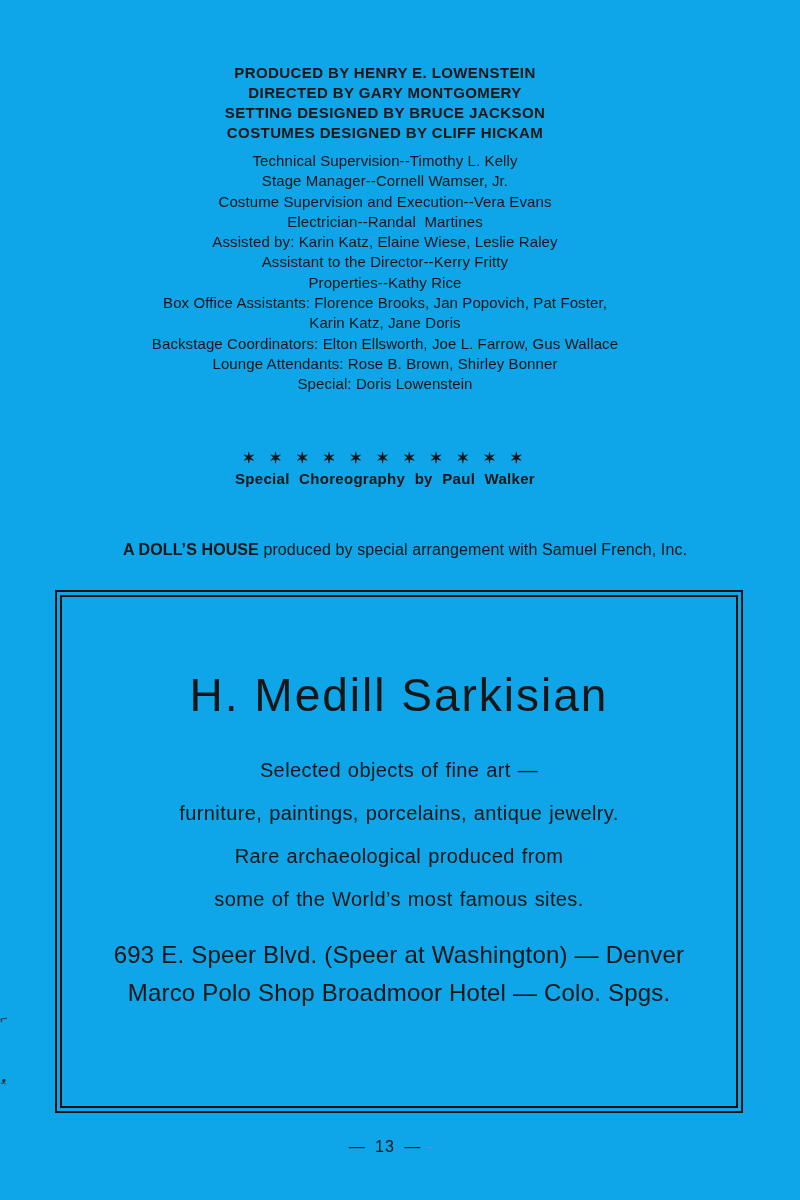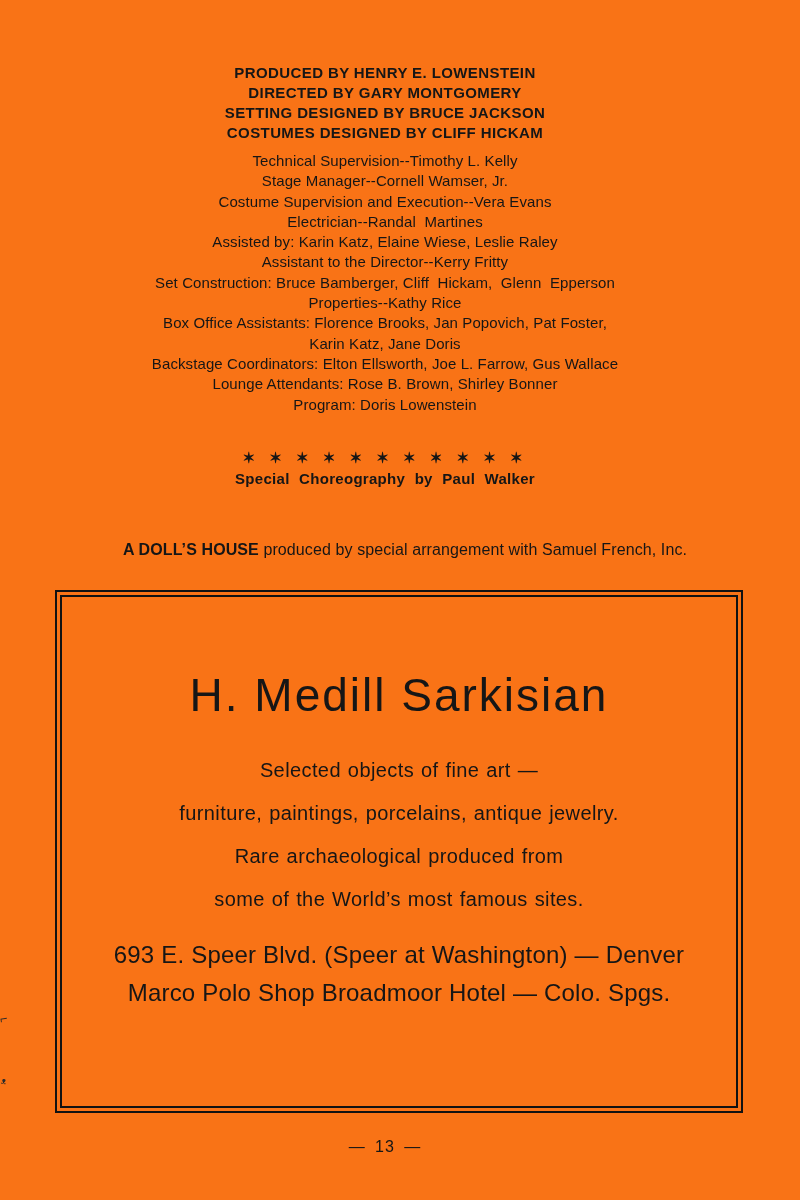--- a/index.html
+++ b/index.html
@@ -4,21 +4,21 @@
 <style>
   html, body {
     margin: 0;
     padding: 0;
     background: #ffffff;
   }
   .page {
     position: relative;
     width: 800px;
     height: 1200px;
-    background: #f97316;
+    background: #0ea5e9;
     color: #161616;
     font-family: "Liberation Sans", sans-serif;
     overflow: hidden;
   }
   .center-col {
     position: absolute;
     left: 0;
     width: 770px; 
     text-align: center;
   }
@@ -129,27 +129,26 @@
     <div class="line">COSTUMES DESIGNED BY CLIFF HICKAM</div>
   </div>
 
   <div class="center-col staff-credits">
     <div class="line">Technical Supervision--Timothy L. Kelly</div>
     <div class="line">Stage Manager--Cornell Wamser, Jr.</div>
     <div class="line">Costume Supervision and Execution--Vera Evans</div>
     <div class="line">Electrician--Randal  Martines</div>
     <div class="line">Assisted by: Karin Katz, Elaine Wiese, Leslie Raley</div>
     <div class="line">Assistant to the Director--Kerry Fritty</div>
-    <div class="line">Set Construction: Bruce Bamberger, Cliff  Hickam,  Glenn  Epperson</div>
     <div class="line">Properties--Kathy Rice</div>
     <div class="line">Box Office Assistants: Florence Brooks, Jan Popovich, Pat Foster,</div>
     <div class="line">Karin Katz, Jane Doris</div>
     <div class="line">Backstage Coordinators: Elton Ellsworth, Joe L. Farrow, Gus Wallace</div>
     <div class="line">Lounge Attendants: Rose B. Brown, Shirley Bonner</div>
-    <div class="line">Program: Doris Lowenstein</div>
+    <div class="line">Special: Doris Lowenstein</div>
   </div>
 
   <div class="center-col divider">
     <div class="stars">✶ ✶ ✶ ✶ ✶ ✶ ✶ ✶ ✶ ✶ ✶</div>
     <div class="choreo">Special Choreography by Paul Walker</div>
   </div>
 
   <div class="center-col license">
     <div class="text"><span class="title">A DOLL’S HOUSE</span><span> produced by special arrangement with Samuel French, Inc.</span></div>
   </div>

